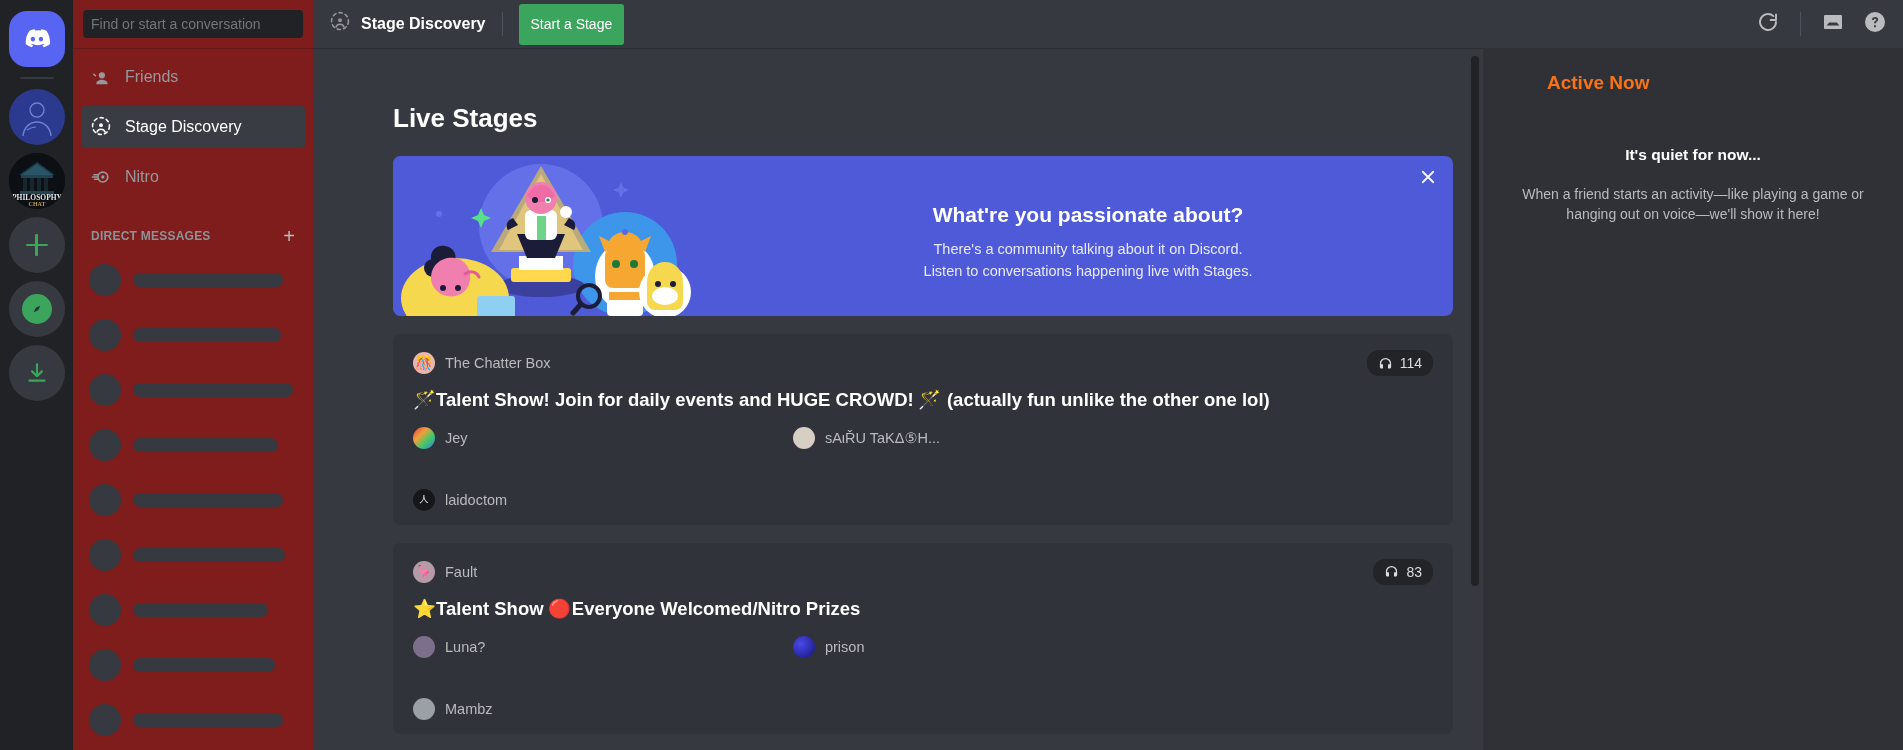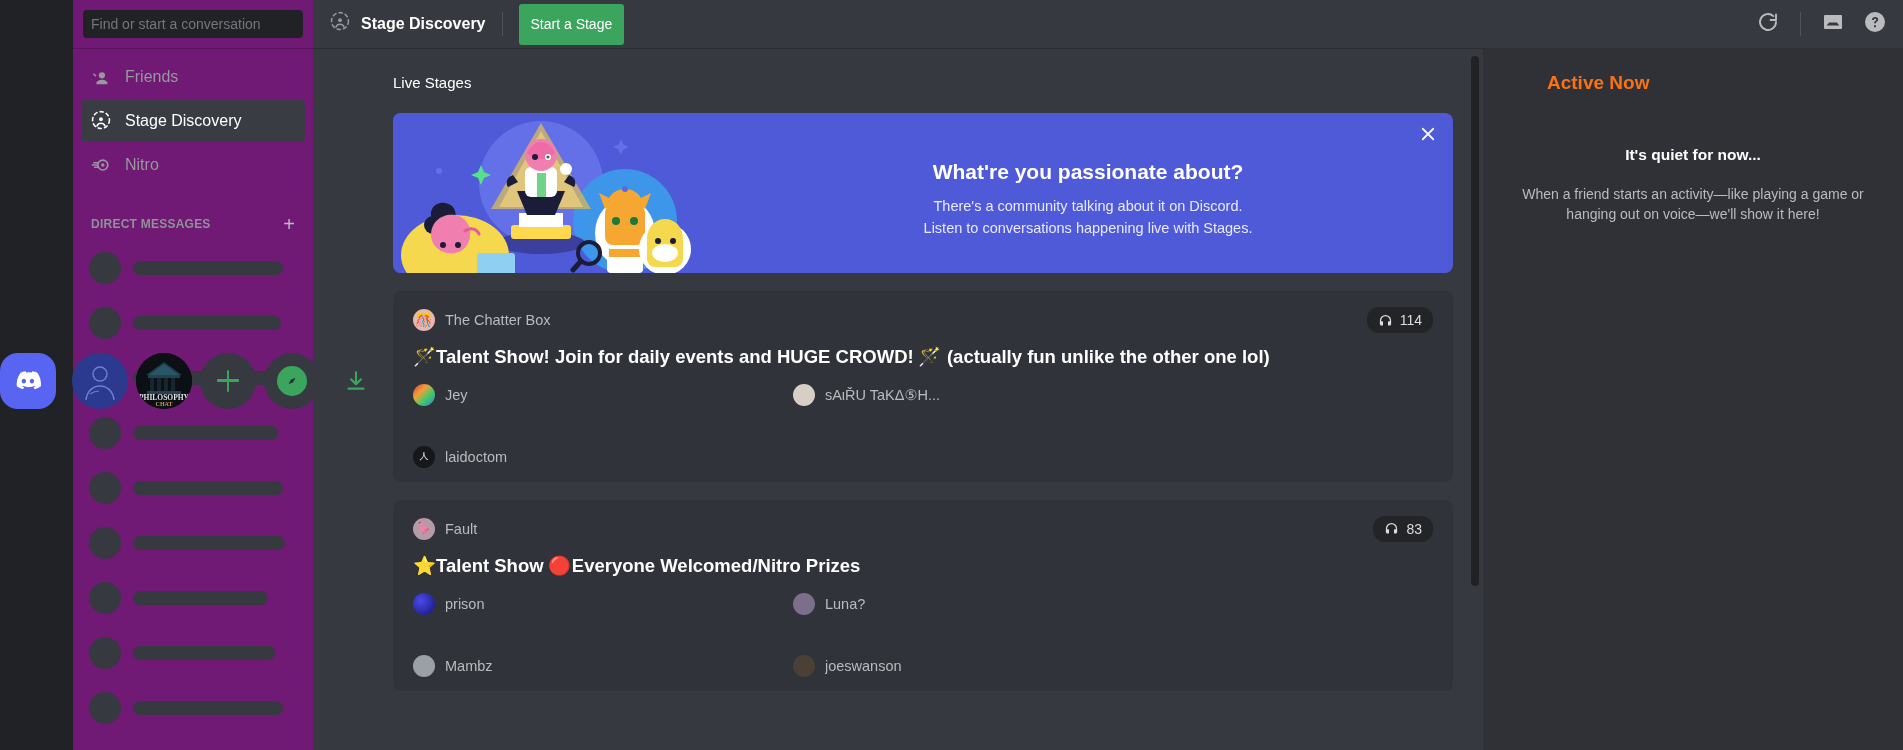--- a/index.html
+++ b/index.html
@@ -7,21 +7,21 @@
     width: 1903px; height: 750px;
     background: #202225;
     font-family: "Liberation Sans", sans-serif;
     overflow: hidden;
   }
   .app { display: flex; width: 1903px; height: 750px; }
 
   
   .server-rail {
     width: 73px; background: #202225; flex: 0 0 73px;
-    display: flex; flex-direction: row; align-items: center;
+    display: flex; flex-direction: column; align-items: center;
     padding-top: 11px; gap: 8px;
   }
   .srv {
     width: 56px; height: 56px; border-radius: 50%;
     display: flex; align-items: center; justify-content: center;
     position: relative; cursor: pointer; overflow: hidden; flex: 0 0 56px;
   }
   .srv.home { background: #5865f2; border-radius: 18px; }
   .rail-sep { width: 34px; height: 2px; background: #36393f; border-radius: 1px; margin: 2px 0; }
   .srv.philo {
@@ -35,32 +35,32 @@
     content: ""; position: absolute; background: #3ba55d; border-radius: 1px;
   }
   .srv.action .plus::before { width: 22px; height: 2.5px; left: 17px; top: 26.5px; }
   .srv.action .plus::after { width: 2.5px; height: 22px; left: 26.5px; top: 17px; }
   .compass-outer { width: 30px; height: 30px; border-radius: 50%; background: #3ba55d;
     display: flex; align-items: center; justify-content: center; }
   .dl-arrow { width: 26px; height: 26px; }
 
   
   .dm-sidebar {
-    width: 240px; flex: 0 0 240px; background: #701a75;
+    width: 240px; flex: 0 0 240px; background: #7f1d1d;
     display: flex; flex-direction: column;
   }
   .dm-search-wrap { height: 48px; display: flex; align-items: center; padding: 0 10px;
     box-shadow: 0 1px 0 rgba(4,4,5,.2); flex: 0 0 48px; }
   .dm-search {
     width: 100%; height: 28px; background: #202225; border: none; border-radius: 4px;
     color: #dcddde; font-size: 14px; padding: 0 8px;
     font-family: "Liberation Sans", sans-serif; outline: none;
   }
   .dm-search::placeholder { color: #72767d; }
-  .dm-nav { padding: 8px 8px 0 8px; display: flex; flex-direction: column; gap: 2px; }
+  .dm-nav { padding: 8px 8px 0 8px; display: flex; flex-direction: column; gap: 8px; }
   .dm-item {
     display: flex; align-items: center; gap: 12px; height: 42px;
     border-radius: 4px; padding: 0 8px; cursor: pointer;
     color: #96989d; font-size: 16px;
   }
   .dm-item.active { background: #393c43; color: #fff; font-weight: 500; }
   .dm-item .ic { width: 24px; height: 24px; flex: 0 0 24px; display: flex;
     align-items: center; justify-content: center; }
   .dm-header {
     display: flex; align-items: center; justify-content: space-between;
@@ -99,21 +99,21 @@
   .content-row { flex: 1; display: flex; min-height: 0; }
   .discovery {
     flex: 1; overflow: hidden; position: relative; min-width: 0;
     padding: 0 0 0 0;
   }
   .discovery-inner { padding: 26px 30px 0 80px; }
   .scrollbar {
     position: absolute; right: 4px; top: 8px; width: 8px; height: 530px;
     background: #202225; border-radius: 4px;
   }
-  .page-title { color: #fff; font-size: 15px; font-weight: 400; margin-bottom: 22px; }
+  .page-title { color: #fff; font-size: 26px; font-weight: 700; margin-bottom: 22px; margin-top: 29px; }
 
   
   .promo {
     position: relative; height: 160px; border-radius: 8px; overflow: hidden;
     background: #4e5ad7; display: flex; align-items: center;
   }
   .promo-art { position: absolute; left: 0; top: 0; width: 330px; height: 160px; }
   .promo-text { margin-left: 330px; width: calc(100% - 330px); text-align: center;
     padding: 0 20px; margin-top: 13px; }
   .promo-title { color: #fff; font-size: 21px; font-weight: 700; margin-bottom: 12px; }
@@ -444,34 +444,30 @@
               <div class="listeners">
                 <svg width="15" height="15" viewBox="0 0 24 24" fill="#dcddde">
                   <path d="M12 3a9 9 0 0 0-9 9v5.5A2.5 2.5 0 0 0 5.5 20H7a1 1 0 0 0 1-1v-5a1 1 0 0 0-1-1H5v-1a7 7 0 0 1 14 0v1h-2a1 1 0 0 0-1 1v5a1 1 0 0 0 1 1h1.5A2.5 2.5 0 0 0 21 17.5V12a9 9 0 0 0-9-9Z"></path>
                 </svg>
                 <span>83</span>
               </div>
             </div>
             <div class="stage-topic">⭐Talent Show 🔴Everyone Welcomed/Nitro Prizes</div>
             <div class="speakers">
               <div class="speaker">
+                <span class="sp-av" style="background:#7c6f8c"></span>
+                <span class="sp-name">Luna?</span>
+              </div>
+              <div class="speaker">
                 <span class="sp-av" style="background:radial-gradient(circle at 35% 35%,#4a4ae8,#14147a)"></span>
                 <span class="sp-name">prison</span>
               </div>
               <div class="speaker">
-                <span class="sp-av" style="background:#7c6f8c"></span>
-                <span class="sp-name">Luna?</span>
-              </div>
-              <div class="speaker">
                 <span class="sp-av" style="background:#9aa0a6"></span>
                 <span class="sp-name">Mambz</span>
-              </div>
-              <div class="speaker">
-                <span class="sp-av" style="background:#4a4036"></span>
-                <span class="sp-name">joeswanson</span>
               </div>
             </div>
           </div>
 
         </div>
       </div>
 
       <div class="active-now">
         <div class="an-title">Active Now</div>
         <div class="an-empty">

